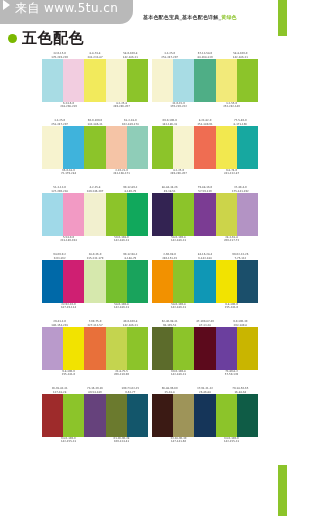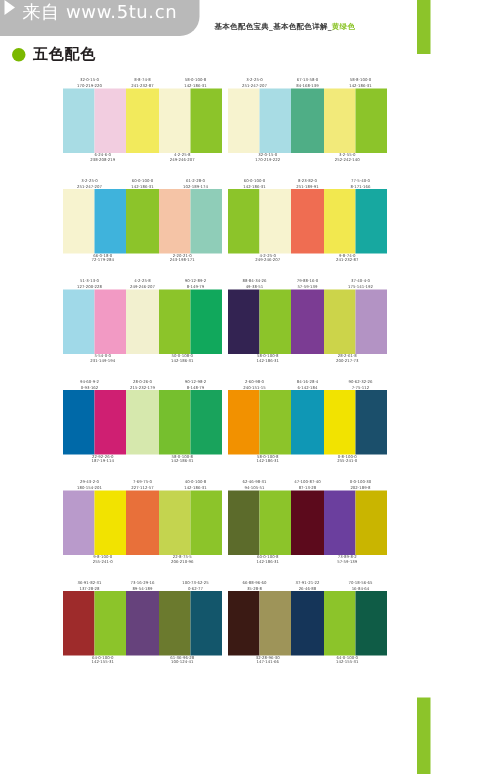--- a/index.html
+++ b/index.html
@@ -88,21 +88,21 @@
     align-items: center;
   }
   #title-dot {
     width: 9px; height: 9px;
     border-radius: 50%;
     background: #7ab800;
     margin-right: 5px;
     flex: none;
   }
   #title-text {
-    font-size: 10px;
+    font-size: 15px;
     font-weight: bold;
     color: #231f20;
     letter-spacing: 0.5px;
     font-family: "DejaVu Sans", sans-serif;
   }
 
   
   #grid {
     position: absolute;
     left: 0;

